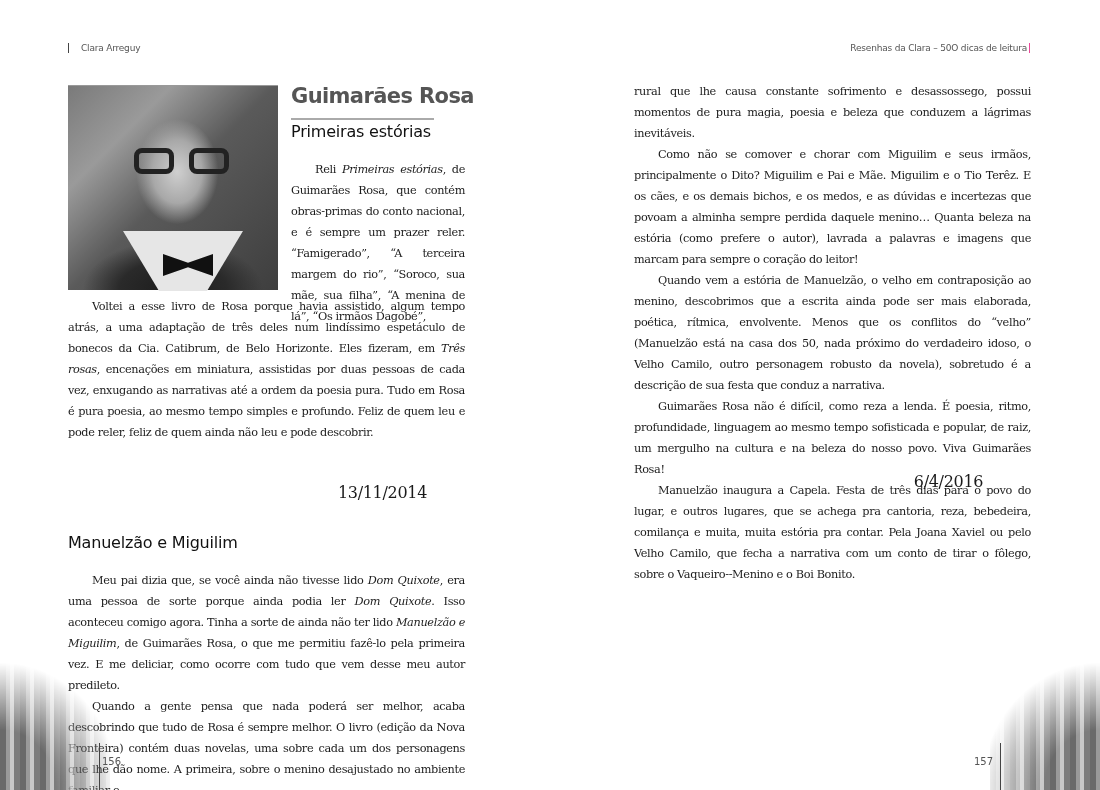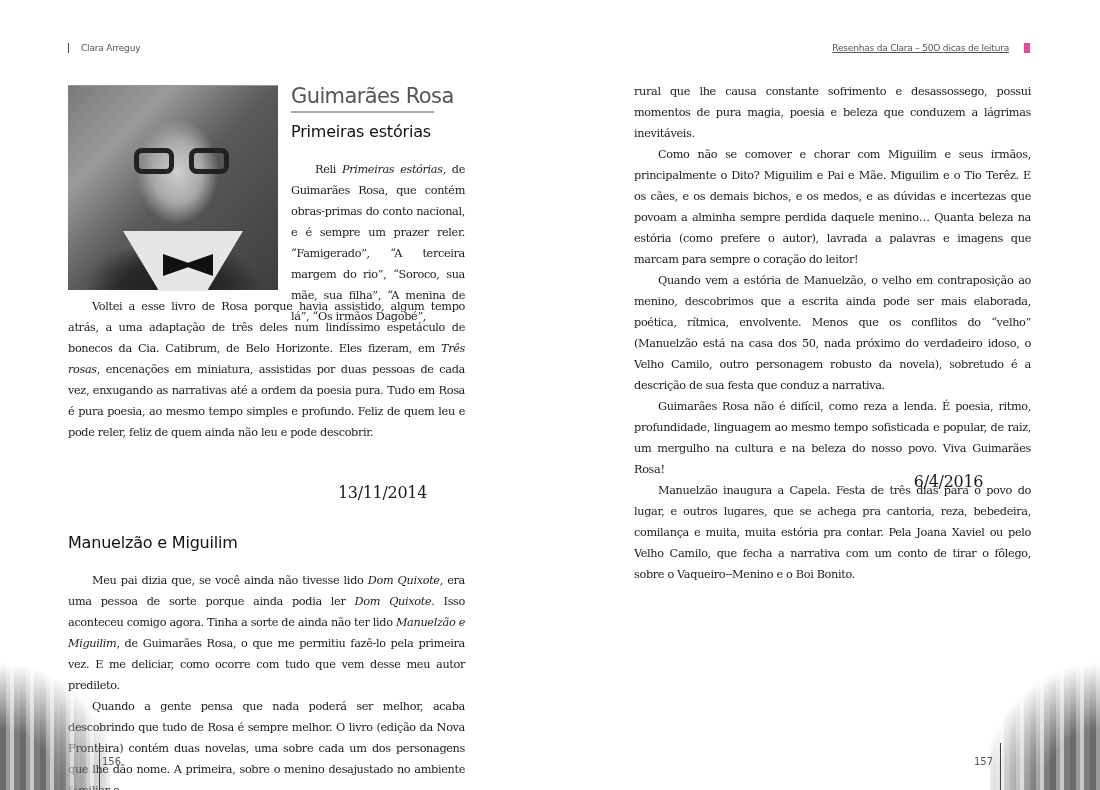--- a/index.html
+++ b/index.html
@@ -8,21 +8,21 @@
 
   .page { position: absolute; top: 0; height: 790px; width: 550px; overflow: hidden; }
   .page.left { left: 0; }
   .page.right { left: 550px; }
 
   .running-head {
     position: absolute; top: 43px; font-family: "DejaVu Sans", sans-serif;
     font-size: 9px; color: #555; letter-spacing: -0.2px;
   }
   .left .running-head { left: 68px; padding-left: 12px; border-left: 1px solid #444; }
-  .right .running-head { right: 70px; padding-right: 15px; border-right: 6px solid #ec4899; text-decoration: underline; }
+  .right .running-head { right: 70px; padding-right: 2px; border-right: 1px solid #ec4899; }
 
   .photo {
     position: absolute; left: 68px; top: 85px; width: 210px; height: 205px;
     background:
       radial-gradient(ellipse 55px 70px at 52% 42%, #cfcfcf 0%, #a8a8a8 45%, transparent 75%),
       radial-gradient(ellipse 90px 50px at 50% 100%, #1c1c1c 0%, #2a2a2a 60%, transparent 100%),
       linear-gradient(135deg, #7a7a7a 0%, #9a9a9a 25%, #5a5a5a 50%, #3e3e3e 100%);
     border-top: 1px solid #999;
   }
   .photo .glasses {
@@ -37,22 +37,22 @@
     position: absolute; left: 95px; top: 168px; width: 50px; height: 22px;
     background: #111; clip-path: polygon(0 0, 50% 40%, 100% 0, 100% 100%, 50% 60%, 0 100%);
   }
   .photo .collar {
     position: absolute; left: 55px; top: 145px; width: 120px; height: 60px;
     background: #e6e6e6; clip-path: polygon(0 0, 100% 0, 70% 100%, 30% 100%);
   }
 
   .author-title {
     position: absolute; left: 291px; top: 84px; width: 143px;
-    font-family: "DejaVu Sans", sans-serif; font-weight: 400; font-size: 21px; color: #555;
-    letter-spacing: -0.6px; padding-bottom: 3px; border-bottom: 2px solid #aaa; white-space: nowrap;
+    font-family: "DejaVu Sans", sans-serif; font-weight: 700; font-size: 21px; color: #555;
+    letter-spacing: -0.6px; padding-bottom: 10px; border-bottom: 2px solid #aaa; white-space: nowrap;
   }
   .review-title {
     position: absolute; font-family: "DejaVu Sans", sans-serif; font-size: 16px; color: #111;
     letter-spacing: -0.2px; white-space: nowrap;
   }
 
   .text {
     position: absolute; font-size: 11.3px; line-height: 21px; text-align: justify;
     letter-spacing: -0.35px; color: #1c1c1c;
   }

